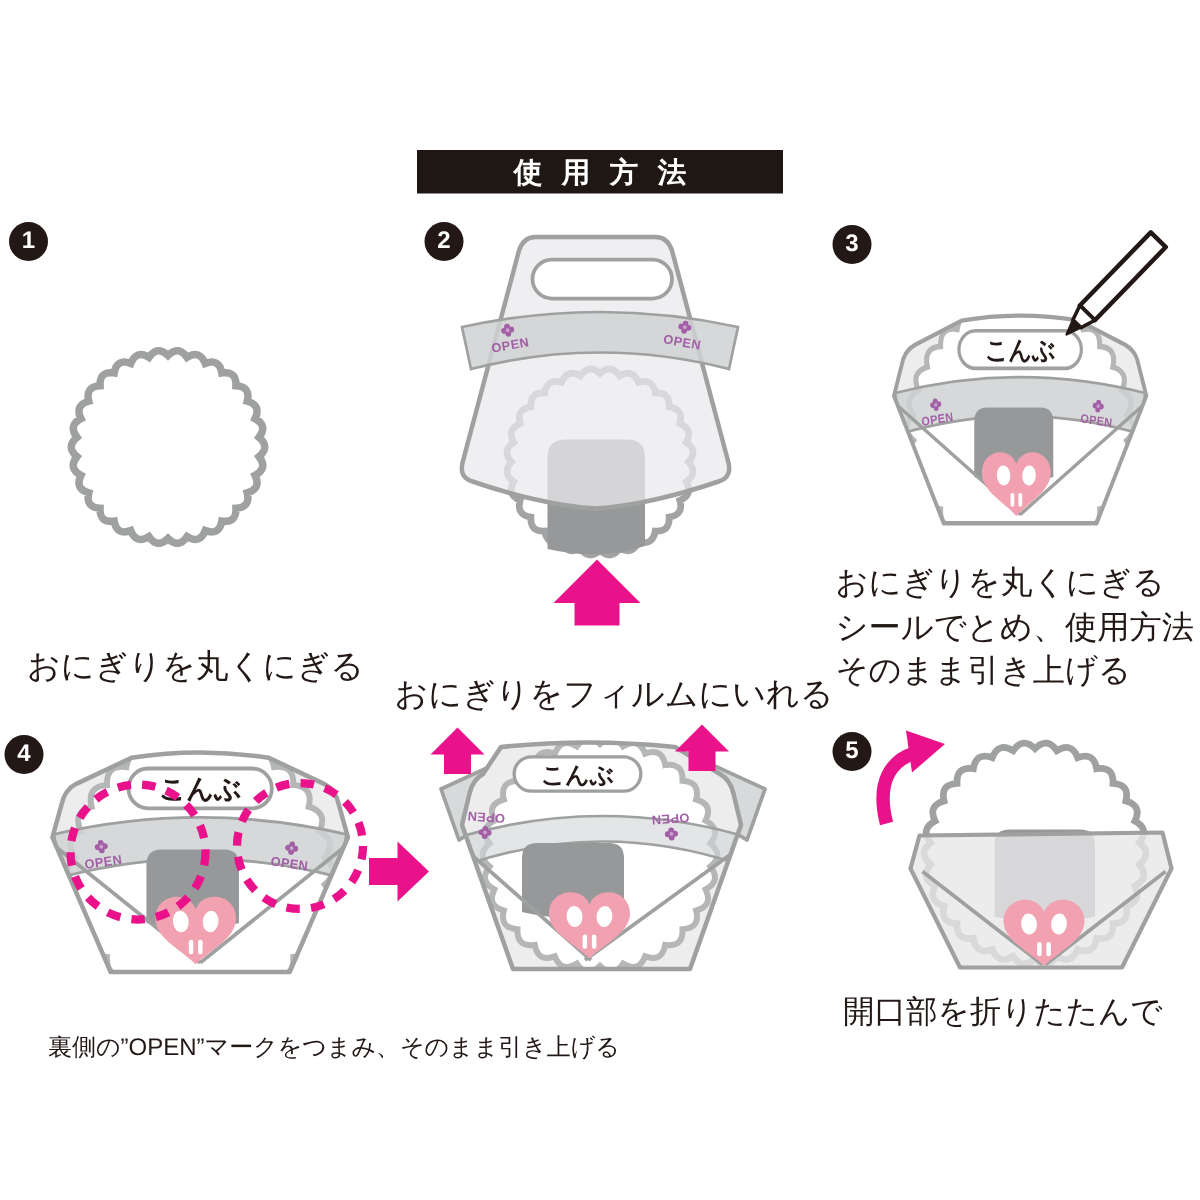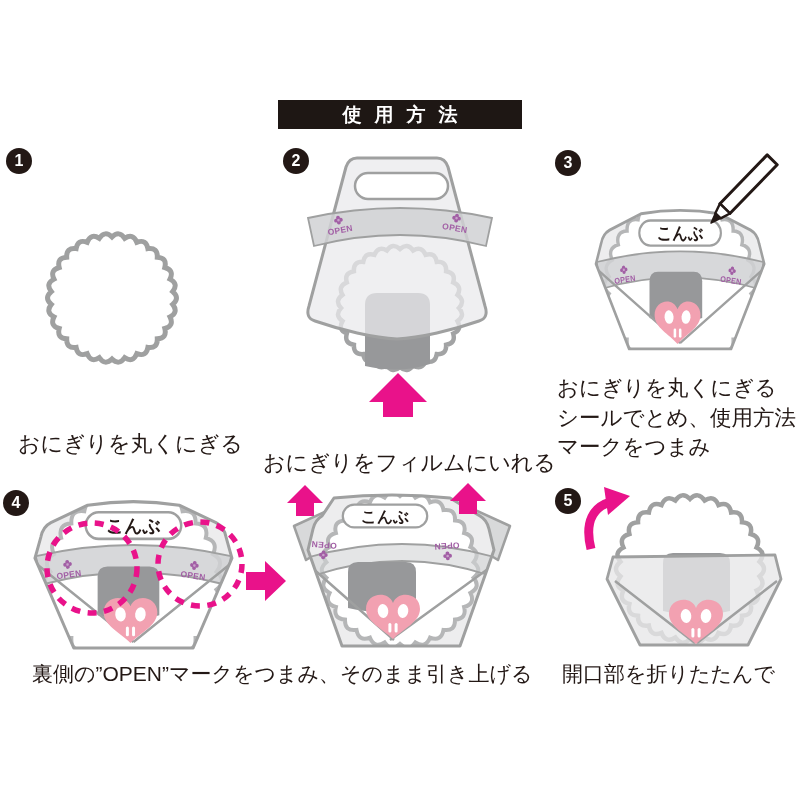--- a/index.html
+++ b/index.html
@@ -152,18 +152,18 @@
       <path d="M 39 66 C 32 38 42 24 58 19" stroke="#e9128a" stroke-width="9" fill="none"></path>
       <polygon points="52,4 78,13 56,32" fill="#e9128a"></polygon>
     </g>
   </svg>
 
   <div class="cap center" style="left:18px;top:429px;width:210px;">おにぎりを丸くにぎる</div>
   <div class="cap center" style="left:263px;top:448px;width:274px;">おにぎりをフィルムにいれる</div>
   <div class="cap" style="left:557px;top:374px;font-size:21.5px;line-height:29.5px;">
     <div>おにぎりを丸くにぎる</div>
     <div>シールでとめ、使用方法</div>
-    <div>マークをつまみ</div>
+    <div>そのまま引き上げる</div>
   </div>
-  <div class="cap" style="left:32px;top:660px;font-size:21px;">裏側の”OPEN”マークをつまみ、そのまま引き上げる</div>
+  <div class="cap" style="left:32px;top:688px;font-size:16px;">裏側の”OPEN”マークをつまみ、そのまま引き上げる</div>
   <div class="cap" style="left:562px;top:660px;font-size:21px;">開口部を折りたたんで</div>
 
 </div>
 
 </body></html>

